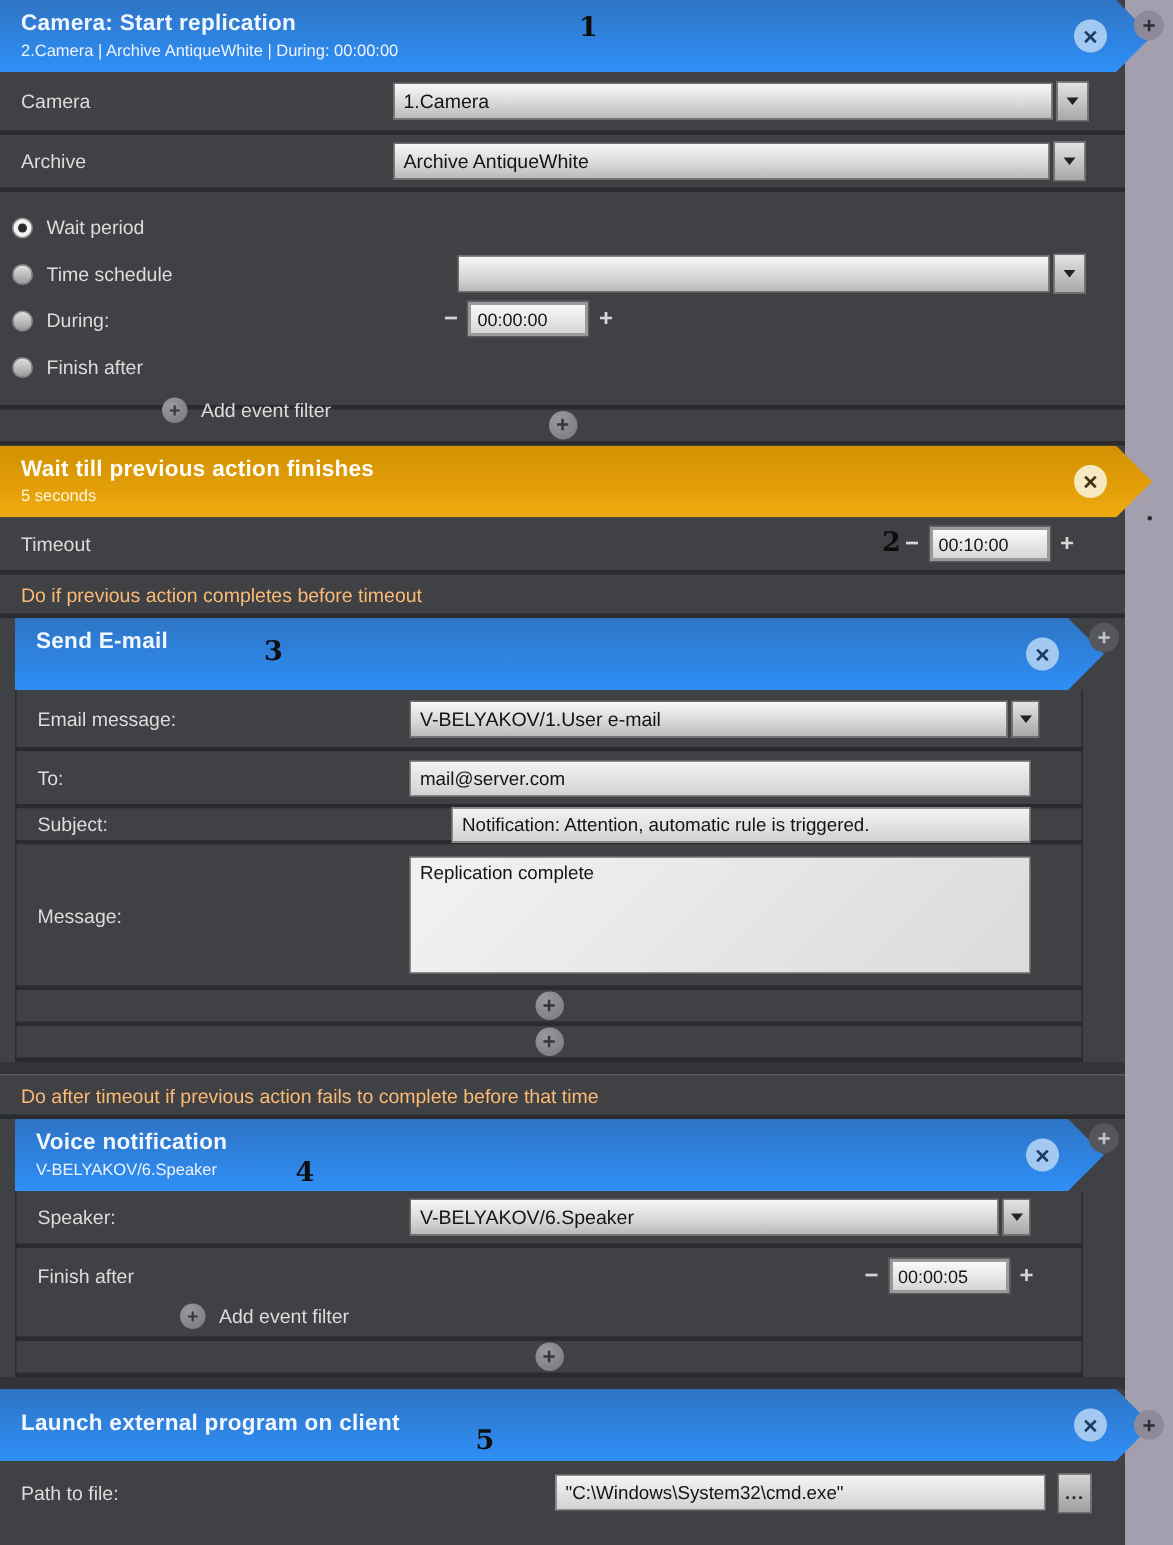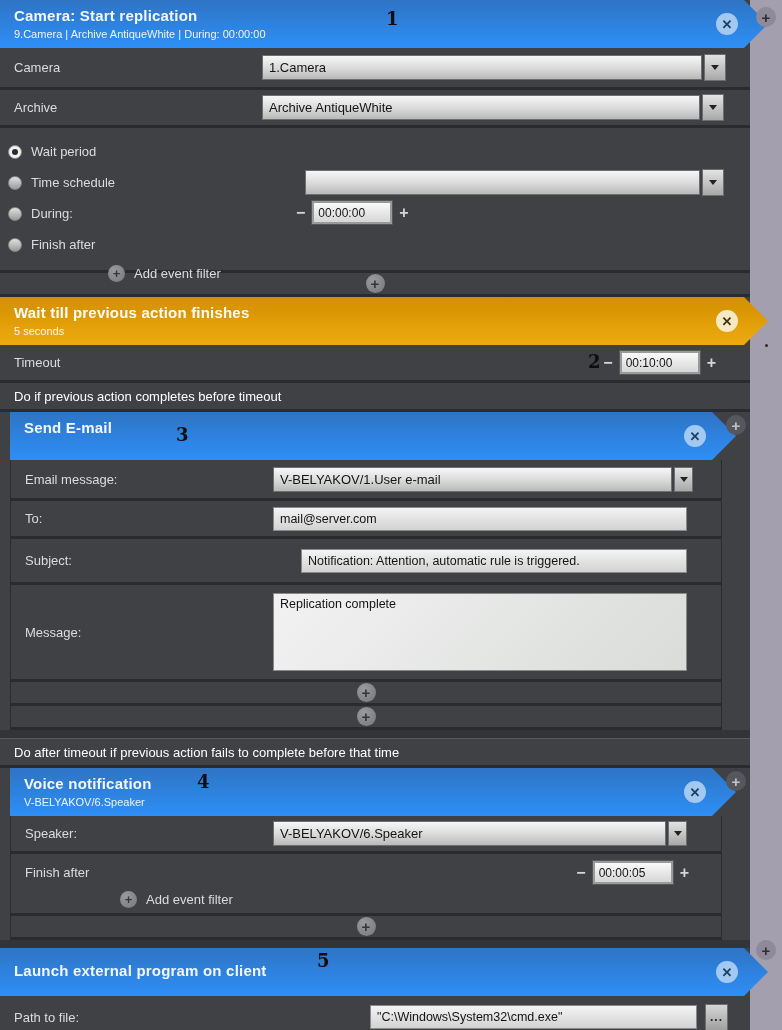--- a/index.html
+++ b/index.html
@@ -60,21 +60,21 @@
   .rg-spinner { position:absolute; left:296px; top:73px; }
 
   
   .plus-circle { width:19px; height:19px; border-radius:50%; background:radial-gradient(circle at 35% 30%,#9a9a9e,#77777b);
                  color:#37373a; font-size:15px; font-weight:bold; display:flex; align-items:center; justify-content:center; line-height:1; }
   .plusrow { height:24px; background:#3f4144; border-bottom:3px solid #2a2b2d; display:flex; align-items:center; justify-content:center; }
   .aefline { display:flex; align-items:center; gap:9px; padding-left:100px; height:26px; }
   .aef-label { font-size:13px; color:#dcdcdc; }
 
   
-  .branch { background:#3f4144; border-bottom:3px solid #2a2b2d; padding:6px 14px 5px 14px; font-size:13px; color:#ffffff; }
+  .branch { background:#3f4144; border-bottom:3px solid #2a2b2d; padding:6px 14px 5px 14px; font-size:13px; color:#fdba74; }
   .branch.topline { border-top:1px solid #5a5b5e; }
 
   
   .nested { position:relative; margin-left:10px; width:712px; }
   .nested .banner { width:726px; }
   .nested .row, .nested .plusrow { border-left:1px solid #2a2b2d; border-right:1px solid #2a2b2d; }
   .nested-plus { position:absolute; right:-24px; top:3px; width:20px; height:20px; border-radius:50%;
                  background:#56575c; color:#c3c3c7; font-size:15px; font-weight:bold;
                  display:flex; align-items:center; justify-content:center; z-index:3; line-height:1; }
 
@@ -97,21 +97,21 @@
                 color:#222; font-size:12px; font-weight:bold; display:flex; align-items:center; justify-content:center; letter-spacing:1px; }
 </style>
 </head>
 <body>
 
 <div class="screen">
   <div class="main">
 
     <div class="banner blue outer">
       <div class="b-title">Camera: Start replication</div>
-      <div class="b-sub">9.Camera | Archive AntiqueWhite | During: 00:00:00</div>
+      <div class="b-sub">2.Camera | Archive AntiqueWhite | During: 00:00:00</div>
       <div class="xbtn">✕</div>
     </div>
 
     <div class="row" style="height:42px;">
       <span class="lbl lbl-w">Camera</span>
       <div class="combo" style="margin-right:24px;">
         <div class="combo-field">1.Camera</div>
         <div class="combo-btn">
             <span class="tri"></span>
           </div>
@@ -198,21 +198,21 @@
               <span class="tri"></span>
             </div>
         </div>
       </div>
 
       <div class="row" style="height:38px;">
         <span class="lbl lbl-w">To:</span>
         <input class="textin" style="margin-right: 34px;" readonly="" value="mail@server.com">
       </div>
 
-      <div class="row" style="height:46px;justify-content:center;">
+      <div class="row" style="height:24px;justify-content:center;">
         <span class="lbl lbl-w">Subject:</span>
         <input class="textin" style="margin-right: 34px; margin-left: 28px;" readonly="" value="Notification: Attention, automatic rule is triggered.">
       </div>
 
       <div class="row" style="height:97px;">
         <span class="lbl lbl-w">Message:</span>
         <div class="msgarea" style="margin-right:34px;">Replication complete</div>
       </div>
 
       <div class="plusrow">

